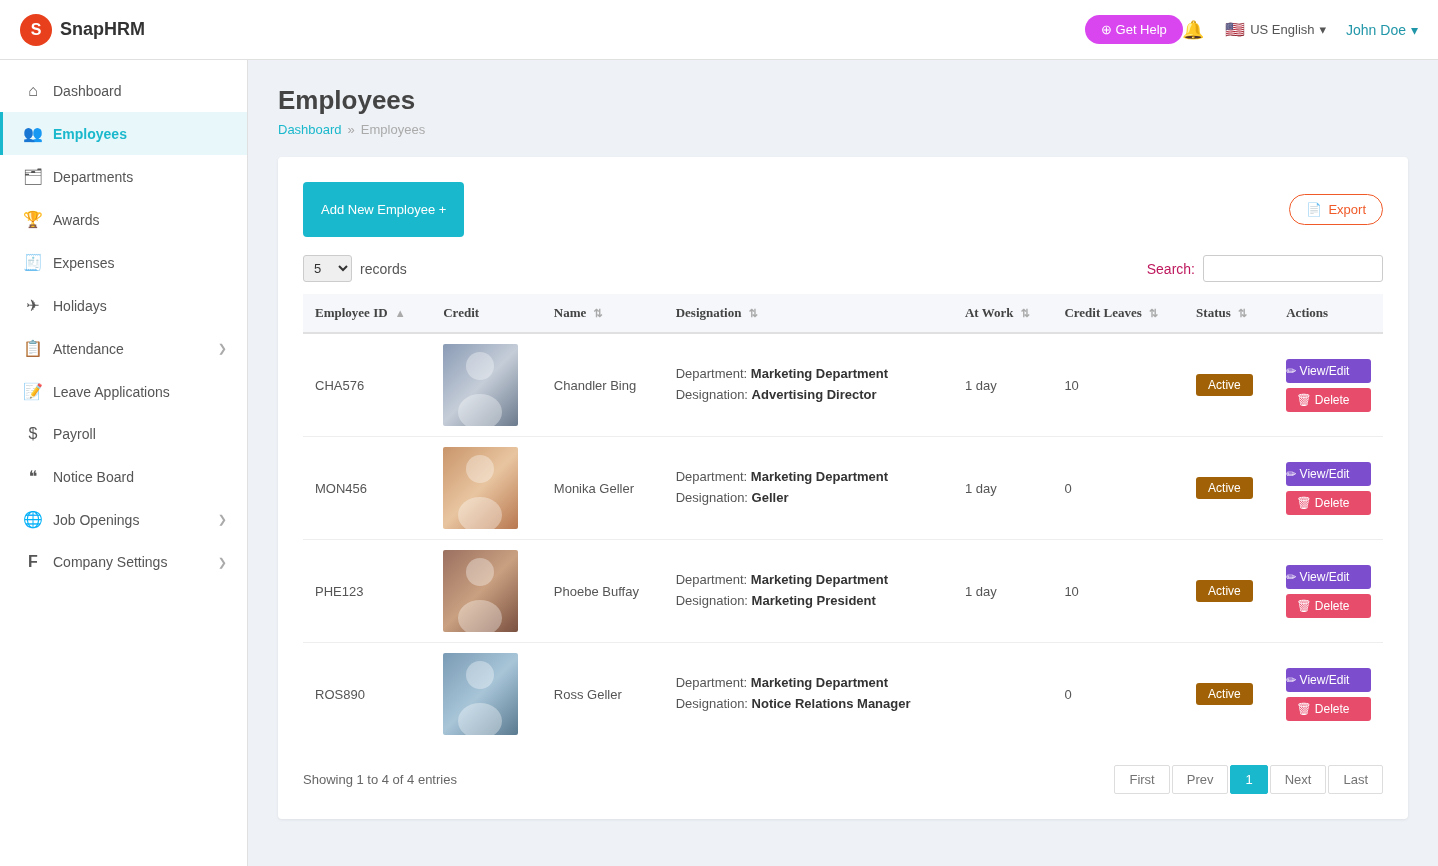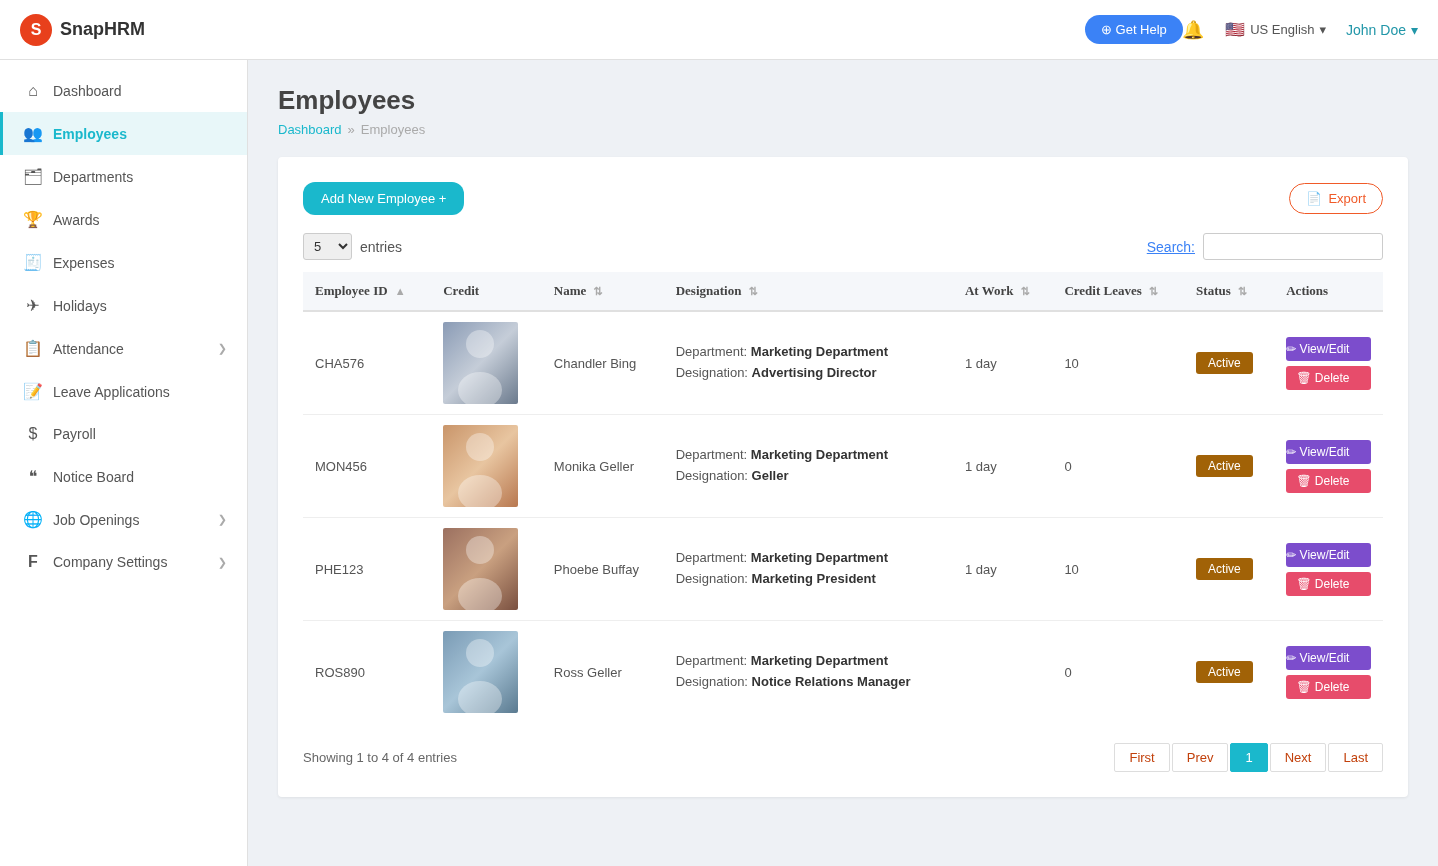--- a/index.html
+++ b/index.html
@@ -28,21 +28,21 @@
     .logo-icon {
       width: 32px; height: 32px;
       background: #e8401c;
       border-radius: 50%;
       display: flex; align-items: center; justify-content: center;
       color: #fff;
       font-size: 16px;
       font-weight: 900;
     }
     .get-help-btn {
-      background: #3b82f6;
+      background: #d946ef;
       color: #fff;
       border: none;
       border-radius: 20px;
       padding: 7px 16px;
       font-size: 13px;
       cursor: pointer;
       display: flex; align-items: center; gap: 5px;
     }
     .topnav-right {
       display: flex;
@@ -130,22 +130,22 @@
     .toolbar {
       display: flex;
       align-items: center;
       justify-content: space-between;
       margin-bottom: 18px;
     }
     .add-btn {
       background: #1ab8cc;
       color: #fff;
       border: none;
-      border-radius: 12px;
-      padding: 9px 18px;
+      border-radius: 4px;
+      padding: 20px 18px;
       font-size: 13px;
       cursor: pointer;
       font-weight: 500;
     }
     .export-btn {
       border: 1px solid #f05a28;
       color: #f05a28;
       background: #fff;
       border-radius: 20px;
       padding: 7px 16px;
@@ -167,21 +167,21 @@
     .records-select select {
       border: 1px solid #ccc;
       border-radius: 3px;
       padding: 4px 6px;
       font-size: 13px;
       color: #333;
     }
     .search-box {
       display: flex; align-items: center; gap: 8px;
     }
-    .search-box label { color: #3b82f6; text-decoration: underline; }
+    .search-box label { color: #be185d; }
     .search-box input {
       border: 1px solid #ccc;
       border-radius: 3px;
       padding: 5px 10px;
       font-size: 13px;
       width: 180px;
       outline: none;
     }
 
     
@@ -267,21 +267,21 @@
       display: flex;
       align-items: center;
       justify-content: space-between;
       margin-top: 20px;
     }
     .pagination-info { color: #666; font-size: 13px; }
     .pagination-btns { display: flex; gap: 2px; }
     .page-btn {
       border: 1px solid #ddd;
       background: #fff;
-      color: #c2410c;
+      color: #737373;
       padding: 6px 14px;
       font-size: 13px;
       cursor: pointer;
       border-radius: 2px;
     }
     .page-btn.active {
       background: #1ab8cc;
       color: #fff;
       border-color: #1ab8cc;
     }
@@ -386,21 +386,21 @@
       </div>
 
       <div class="table-controls">
         <div class="records-select">
           <select>
             <option>5</option>
             <option>10</option>
             <option>25</option>
             <option>50</option>
           </select>
-          <span>entries</span>
+          <span>records</span>
         </div>
         <div class="search-box">
           <label>Search:</label>
           <input type="text" style="">
         </div>
       </div>
 
       <table>
         <thead>
           <tr>

